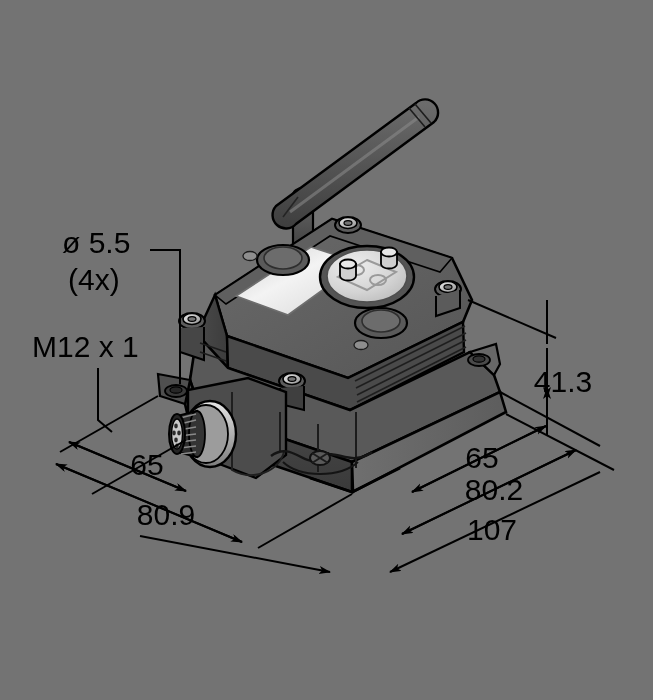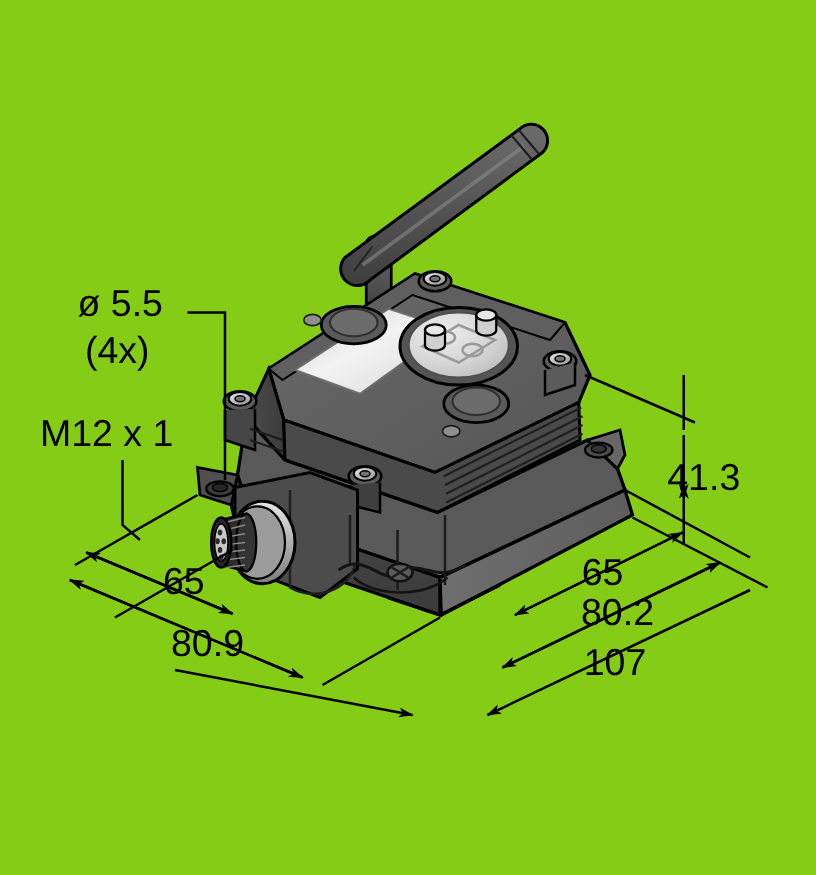--- a/index.html
+++ b/index.html
@@ -8,21 +8,21 @@
     padding: 0;
     background: #ffffff;
   }
   body {
     font-family: "Liberation Sans", sans-serif;
   }
   #stage {
     position: relative;
     width: 653px;
     height: 700px;
-    background: #84cc16;
+    background: #737373;
     overflow: hidden;
   }
   #drawing {
     position: absolute;
     left: 0;
     top: 0;
     width: 653px;
     height: 700px;
   }
   .dim-text {

